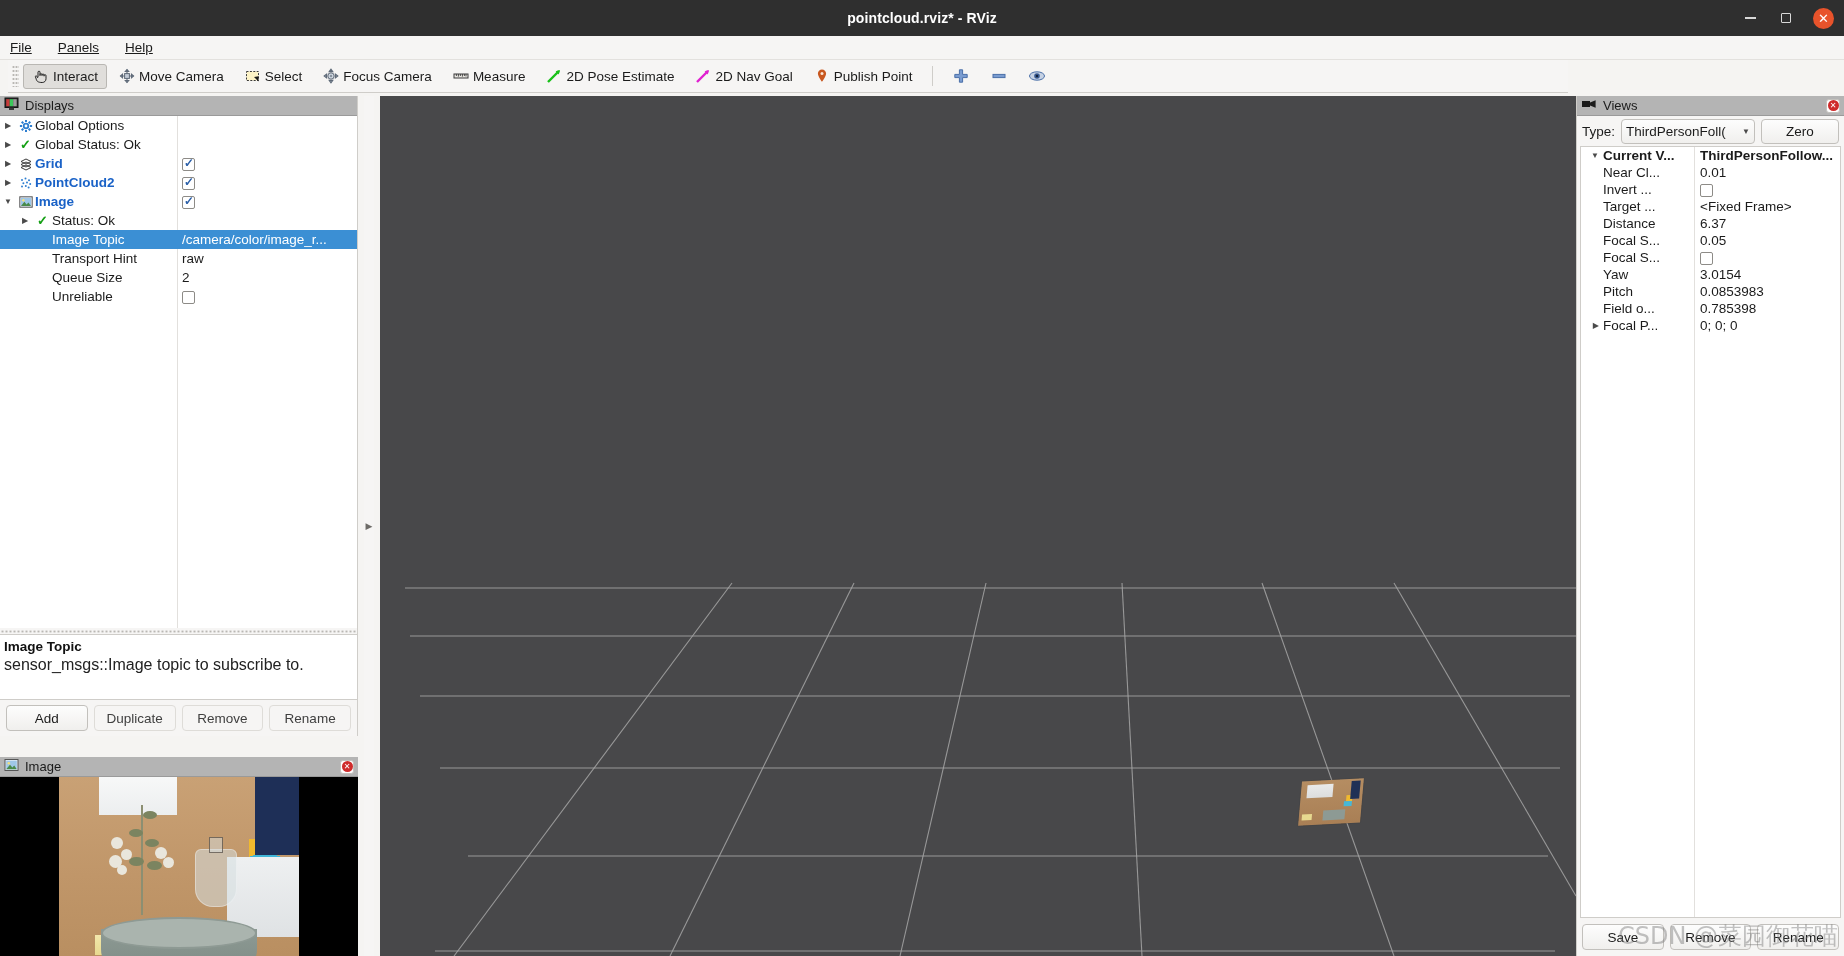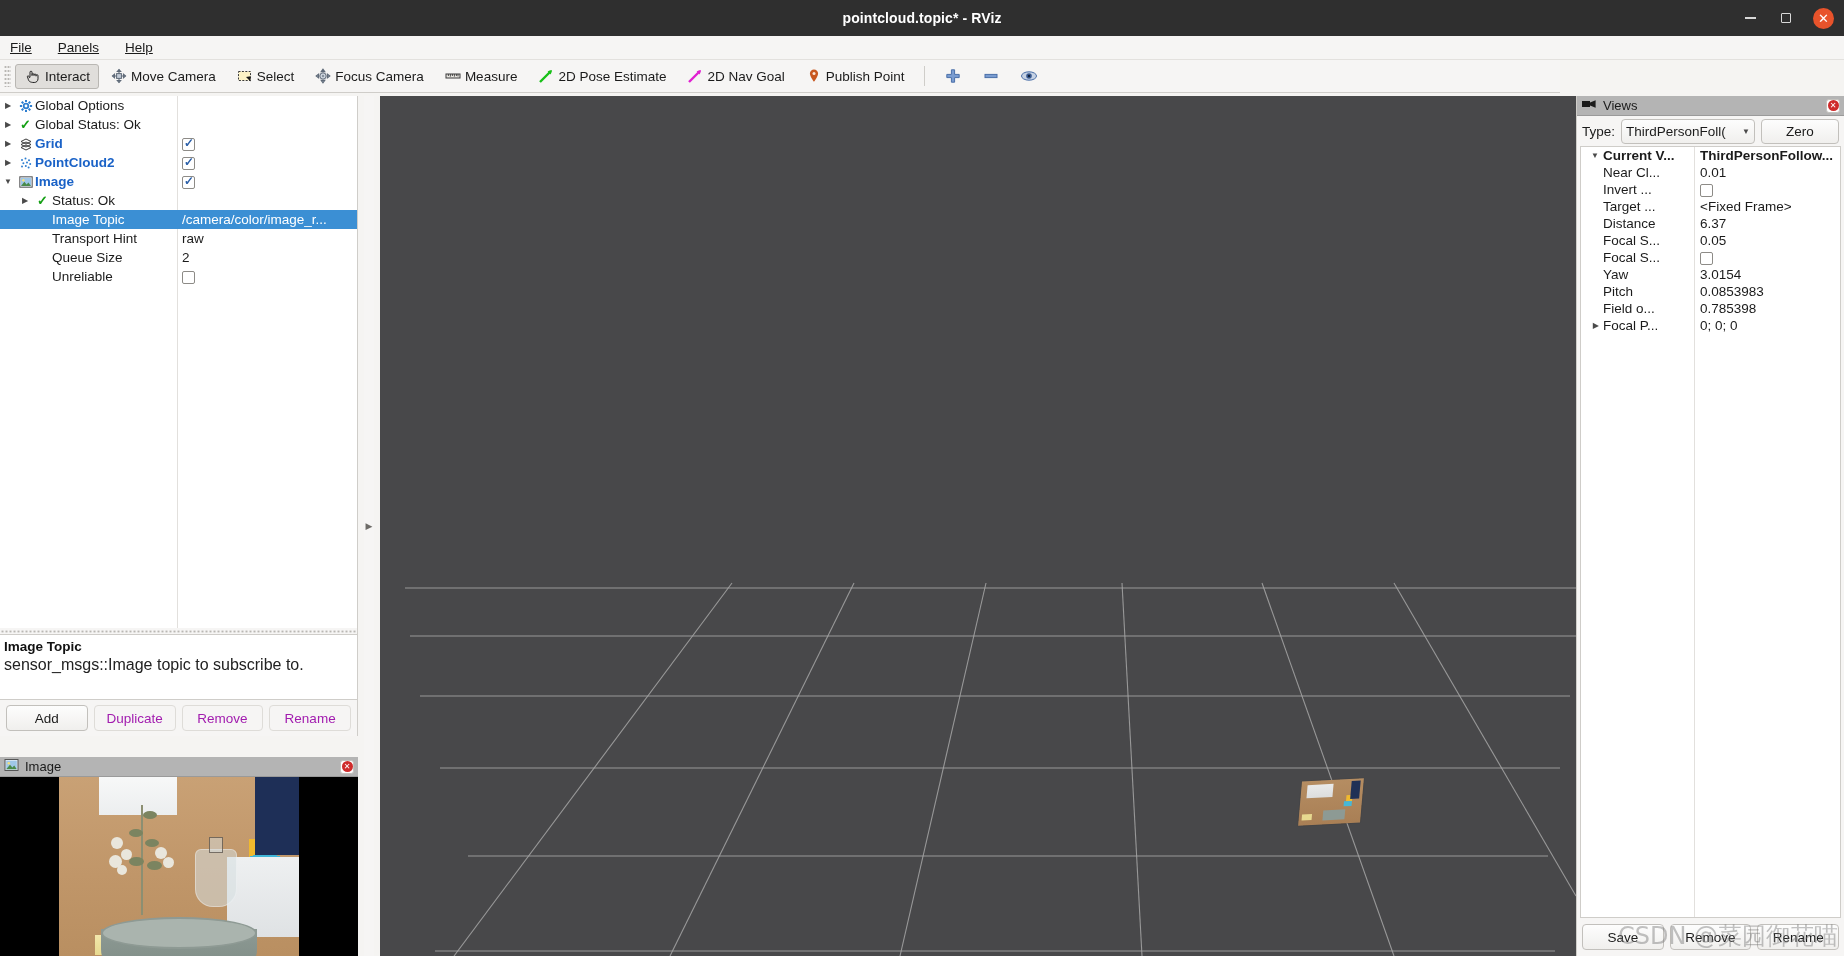--- a/index.html
+++ b/index.html
@@ -31,21 +31,21 @@
     position: absolute; left: 0; top: 36px; width: 1844px; height: 24px;
     background: #f6f5f4; display: flex; align-items: center;
     border-bottom: 1px solid #e3e1de;
     gap: 6px;
   }
   .menu-item { padding: 2px 10px; font-size: 13.5px; color: #1b1b1b; cursor: default; }
   .menu-item u { text-decoration: underline; }
 
   
   .toolbar {
-    position: absolute; left: 0; top: 60px; width: 1560px; height: 33px;
+    position: absolute; left: 8px; top: 60px; width: 1560px; height: 33px;
     background: #f6f5f4; border-bottom: 1px solid #cfcdc9;
     display: flex; align-items: center; padding-left: 4px; gap: 0px;
   }
   .grip { width: 7px; height: 22px; margin-right: 3px;
     background-image: radial-gradient(circle, #b9b7b3 1px, transparent 1.2px);
     background-size: 3px 4px; }
   .tbtn {
     display: flex; align-items: center; gap: 3px;
     height: 25px; padding: 0 8px; margin: 0 1px;
     font-size: 13.5px; color: #1b1b1b; border: 1px solid transparent; border-radius: 3px;
@@ -104,21 +104,21 @@
   .help-title { font-weight: bold; font-size: 13.5px; color: #111; }
   .help-body { font-size: 16px; color: #222; margin-top: 2px; }
 
   .btnrow { height: 36px; display: flex; align-items: center; gap: 6px; padding: 0 6px;
     background: #f6f5f4; }
   .pbtn {
     flex: 1; height: 26px; border: 1px solid #c2c0bc; border-radius: 4px;
     background: linear-gradient(#fdfdfd,#f0efed);
     font-size: 13.5px; color: #1b1b1b; display: flex; align-items: center; justify-content: center;
   }
-  .pbtn.dis { color: #a21caf; background: #f6f5f4; border-color: #dedcd8; }
+  .pbtn.dis { color: #404040; background: #f6f5f4; border-color: #dedcd8; }
   .splitter-h { height: 6px; background: #f6f5f4;
     background-image: radial-gradient(circle, #b9b7b3 1px, transparent 1.2px);
     background-size: 4px 3px; background-repeat: repeat-x; background-position: center; }
 
   
   .imgpanel {
     position: absolute; left: 0; top: 757px; width: 358px; height: 199px;
     background: #000; display: flex; flex-direction: column;
   }
   .imgpanel .panel-title { flex: none; }
@@ -232,21 +232,21 @@
     position: absolute; right: 6px; top: 2px; font-size: 24px; color: rgba(120,120,120,.45);
     white-space: nowrap; pointer-events: none; font-family: "DejaVu Sans", sans-serif;
   }
 </style>
 </head>
 <body>
 
 <div id="app">
 
   <div class="titlebar">
-    <span class="title">pointcloud.topic* - RViz</span>
+    <span class="title">pointcloud.rviz* - RViz</span>
     <div class="win-btns">
       <div class="win-btn">
           <span class="minimize-glyph"></span>
         </div>
       <div class="win-btn">
           <span class="maximize-glyph"></span>
         </div>
       <div class="win-btn close">
           <span>✕</span>
         </div>
@@ -370,20 +370,32 @@
         <svg width="18" height="16" viewBox="0 0 18 16">
             <ellipse cx="9" cy="8" rx="7.5" ry="4.2" fill="#c6d2e4" stroke="#4a6fa8" stroke-width="1"></ellipse>
             <circle cx="9" cy="8" r="2.8" fill="#3a5a90"></circle>
             <circle cx="9" cy="8" r="1.2" fill="#10203a"></circle>
           </svg>
       </span>
     </div>
   </div>
 
   <div class="displays">
+    <div class="panel-title">
+      <span>
+        <svg width="15" height="14" viewBox="0 0 15 14">
+            <rect x="1" y="1" width="13" height="9.5" fill="#2a2a2a" stroke="#111" stroke-width="1"></rect>
+            <rect x="2.2" y="2.2" width="3.5" height="7" fill="#c83b3b"></rect>
+            <rect x="5.7" y="2.2" width="3.5" height="7" fill="#3bc85a"></rect>
+            <rect x="9.2" y="2.2" width="3.5" height="7" fill="#9a9a9a"></rect>
+            <rect x="5" y="10.5" width="5" height="2.5" fill="#3a3a3a"></rect>
+          </svg>
+      </span>
+      <span class="ptxt">Displays</span>
+    </div>
 
     <div class="tree">
       <div class="tcol-line"></div>
 
       <div class="trow">
         <span class="t-arrow">▶</span>
         <span class="t-icon">
           <svg width="14" height="14" viewBox="0 0 14 14">
               <g fill="#2f7fd0">
                 <circle cx="7" cy="7" r="3.2"></circle>

